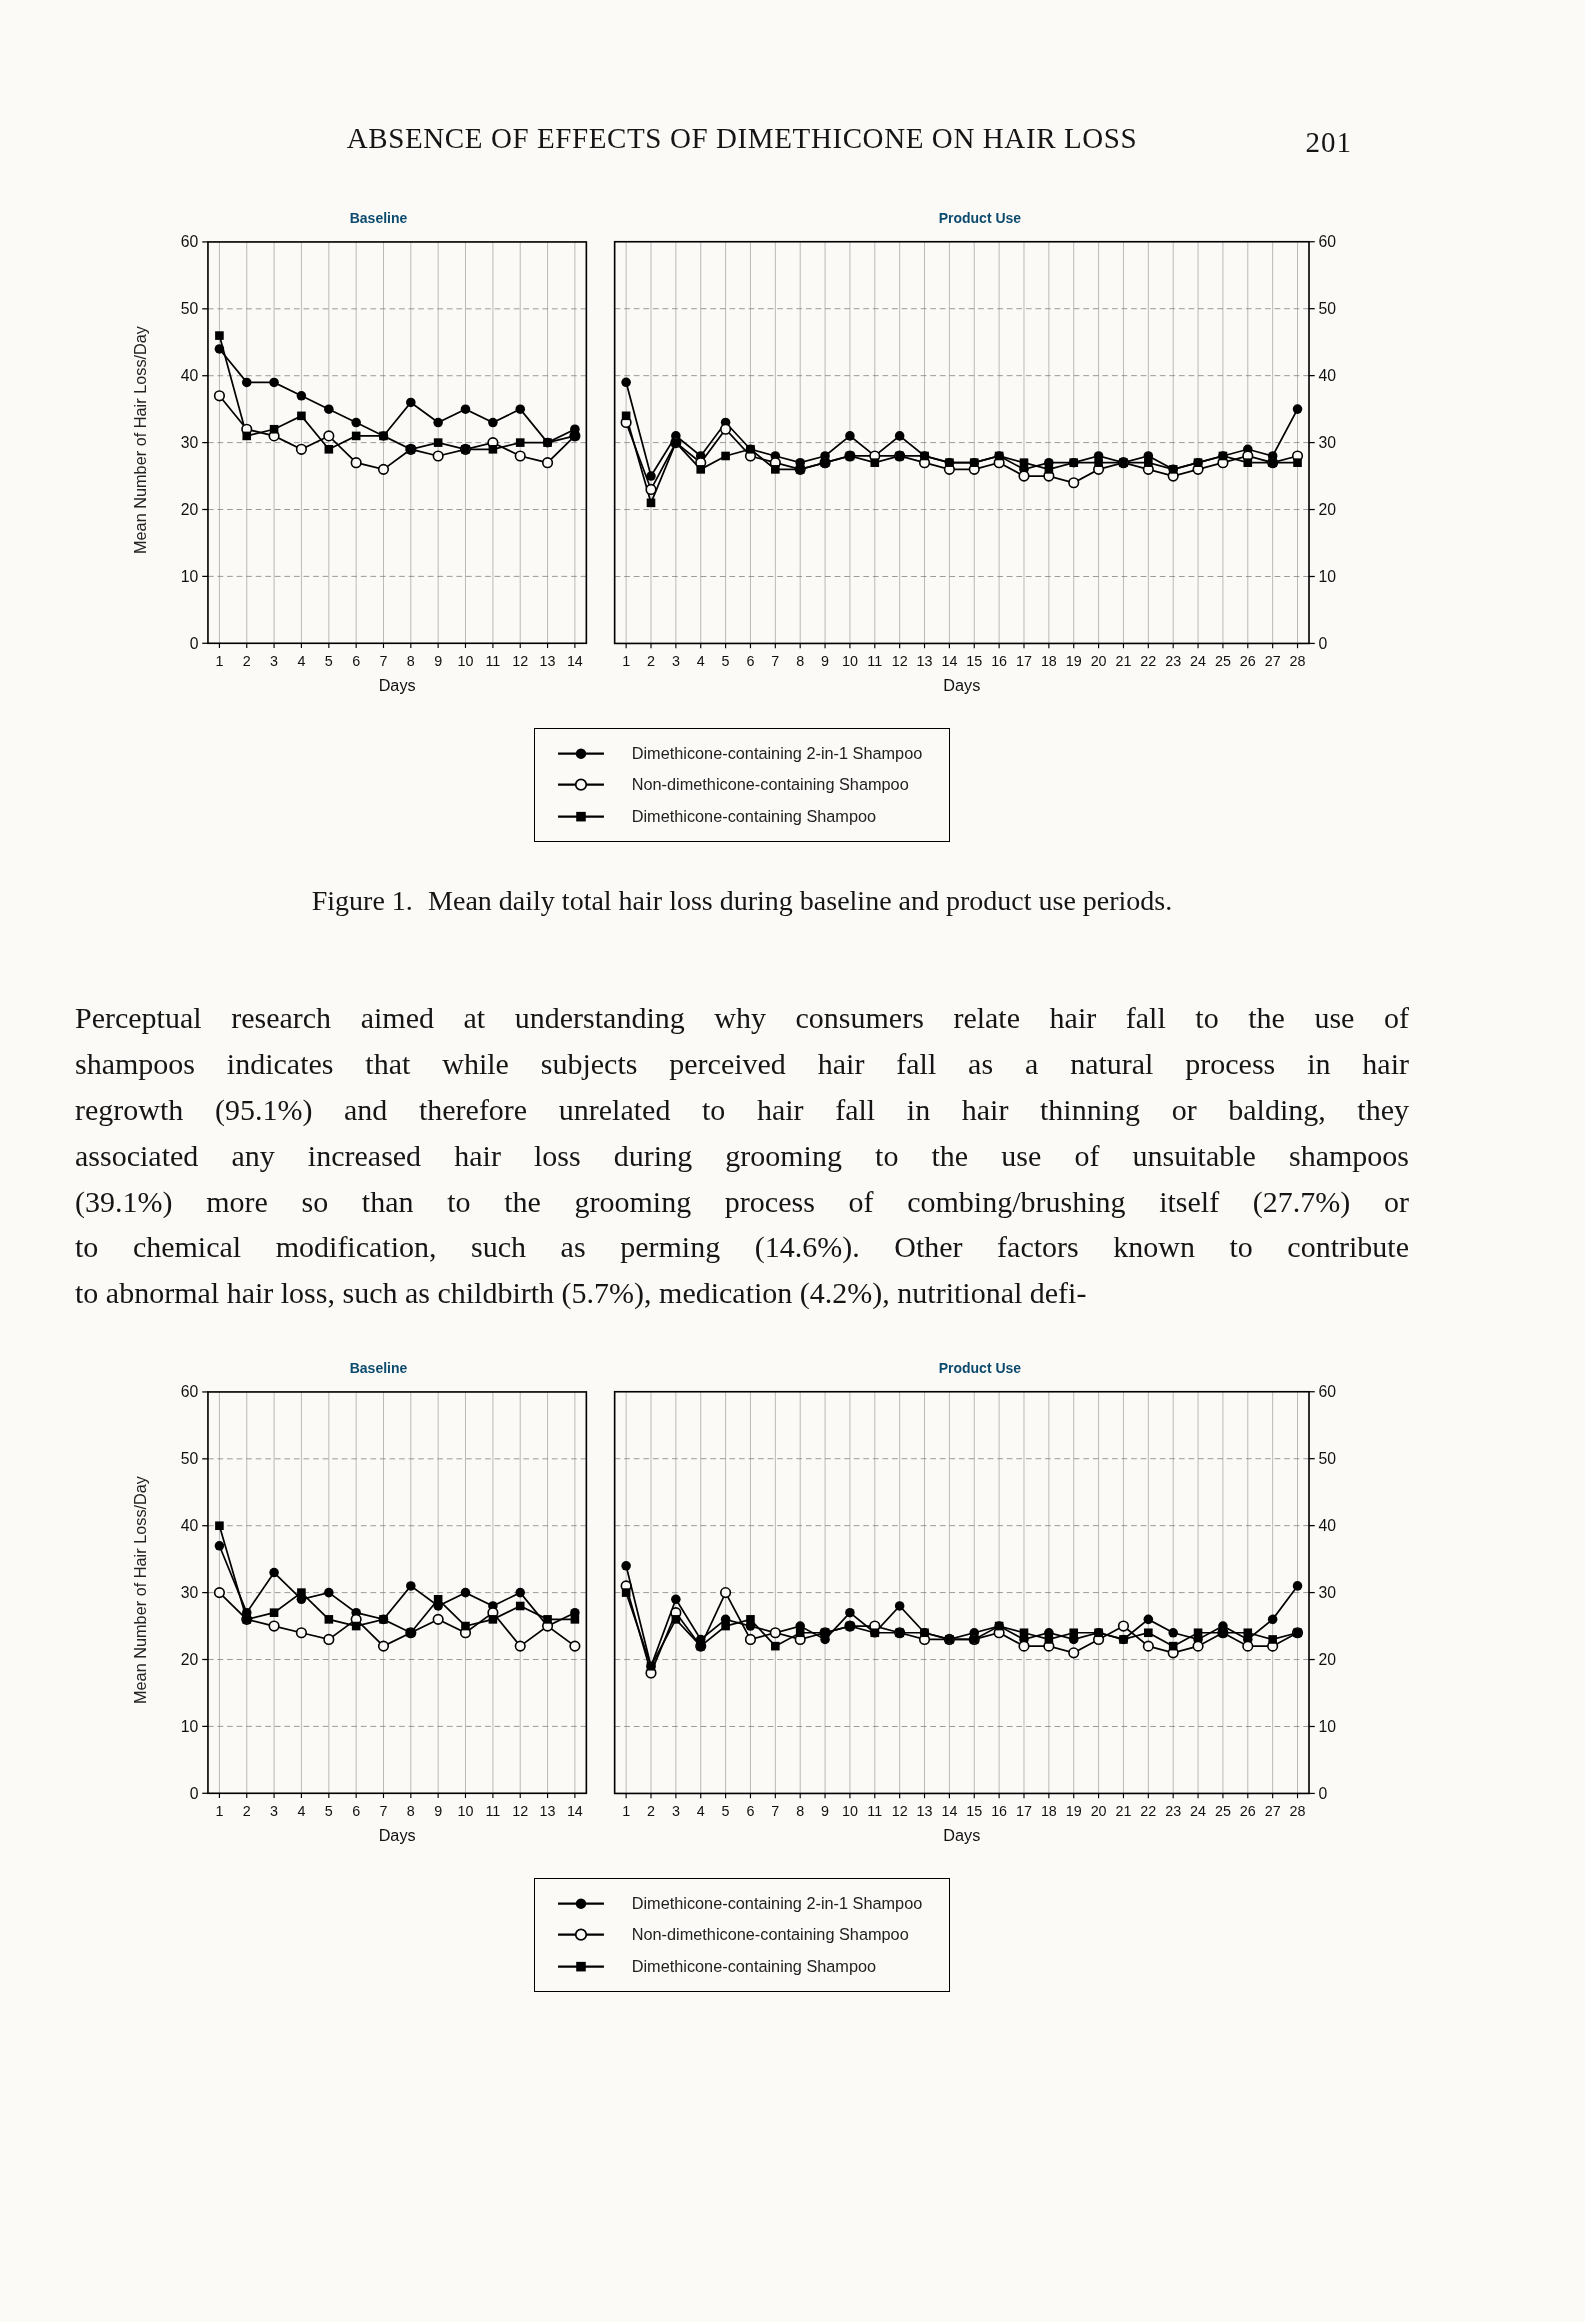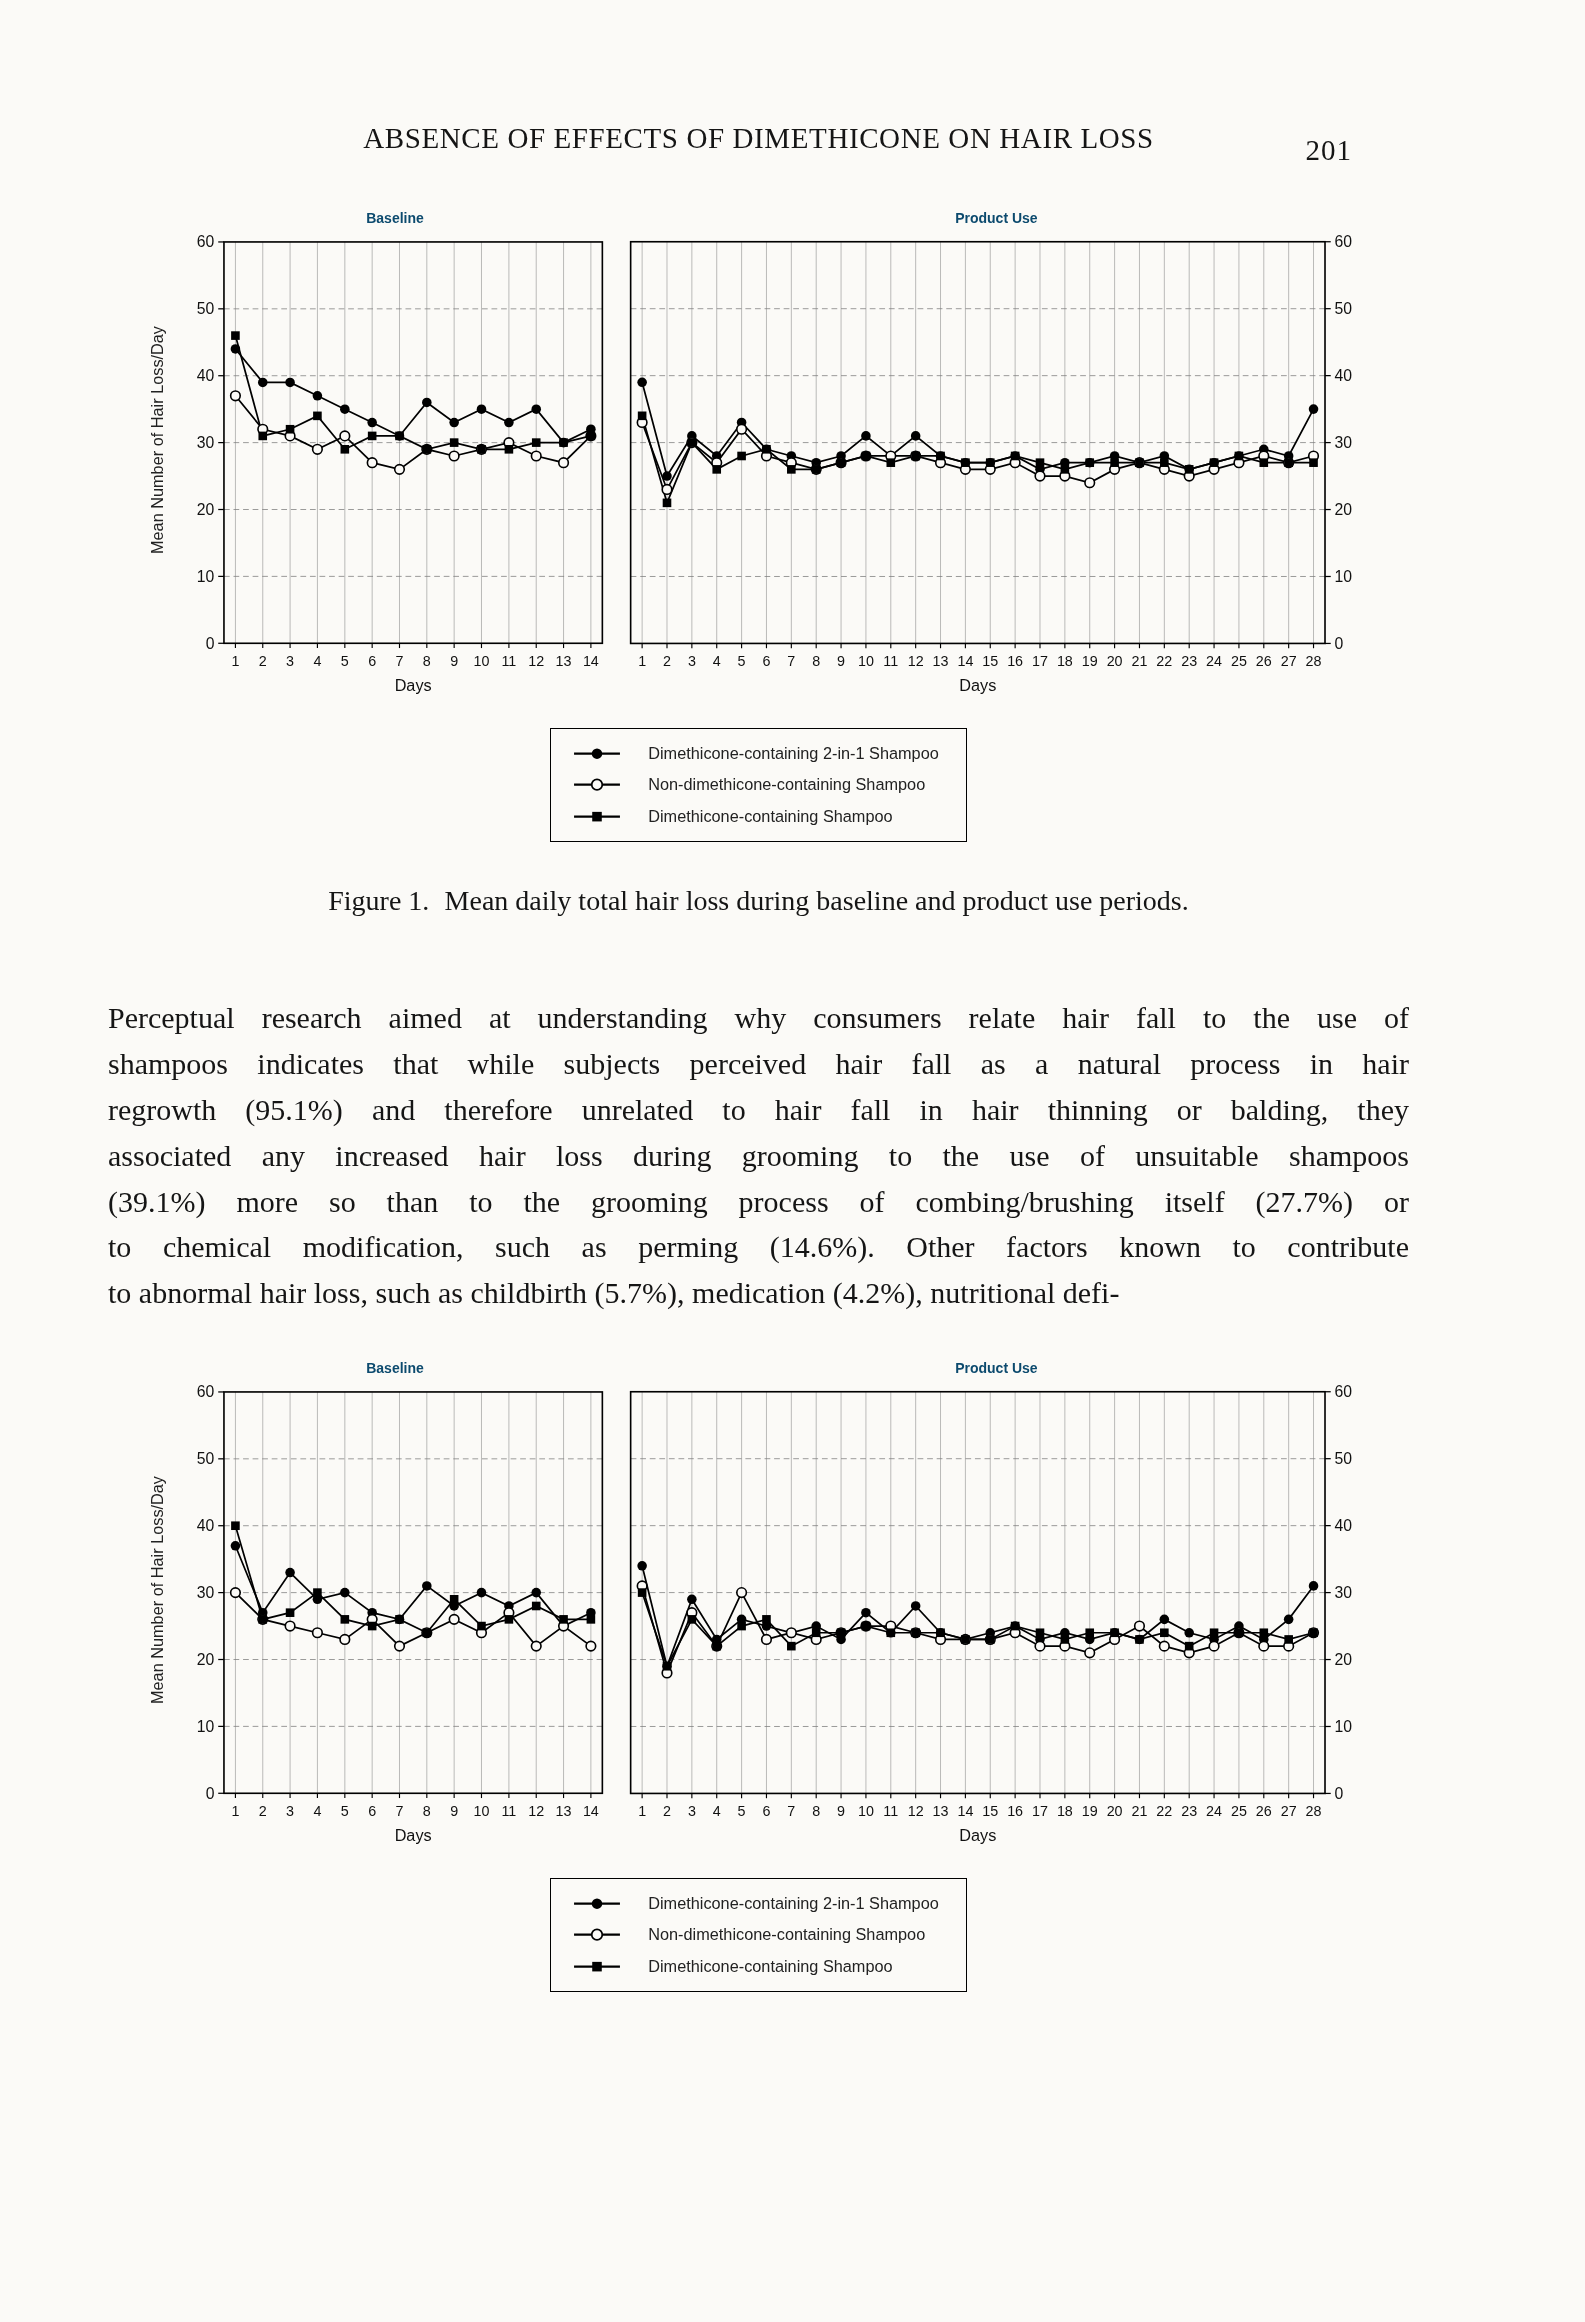--- a/index.html
+++ b/index.html
@@ -1,23 +1,23 @@
 <!DOCTYPE html>
 <html><head>
 <meta charset="utf-8">
 <style>
   * { margin:0; padding:0; box-sizing:border-box; }
   html,body { background:#d8d8d8; }
   .page {
     width:1586px; height:2323px; margin:0 auto; background:#fbfaf7;
     color:#151515; font-family:"Liberation Serif", serif;
-    padding:122px 177px 38px 108px; position:relative; overflow:hidden;
+    padding:122px 177px 38px 75px; position:relative; overflow:hidden;
   }
   .running-head { position:relative; text-align:center; font-size:29px; letter-spacing:0.6px; }
-  .page-number { position:absolute; right:57px; top:12px; letter-spacing:1px; }
+  .page-number { position:absolute; right:57px; top:4px; letter-spacing:1px; }
 
   .figure { margin-top:55px; }
   .charts-row { display:flex; justify-content:center; align-items:center; gap:13.4px; }
   .ylabel-rot {
     writing-mode:vertical-rl; transform:rotate(180deg);
     font-family:"Liberation Sans", sans-serif; font-size:16.3px; color:#222;
     margin-bottom:29px;
   }
   .chart-block { display:flex; flex-direction:column; align-items:center; }
   .panel-title { font-family:"Liberation Sans", sans-serif; font-weight:bold; font-size:14px; margin-bottom:7.6px; color:#0c4a6e; }

